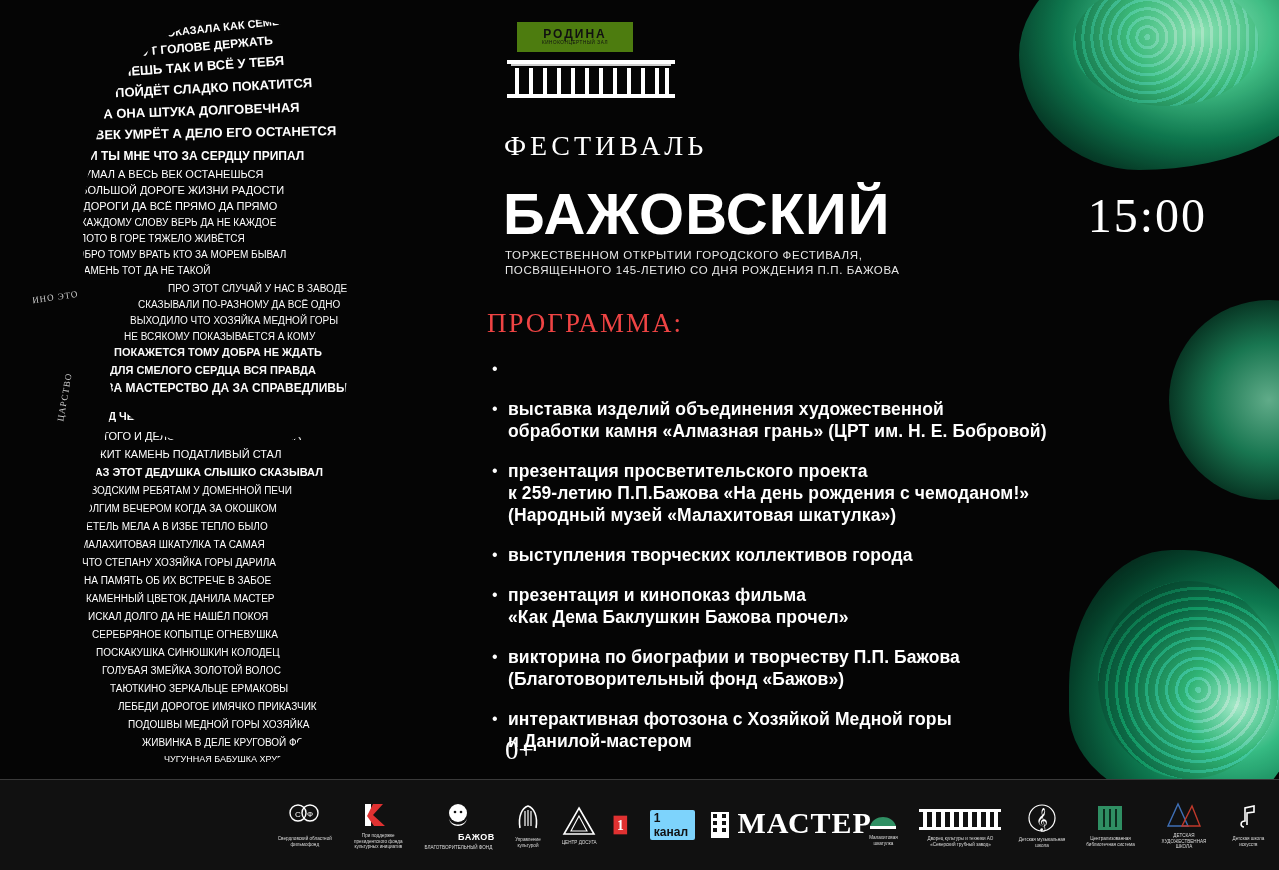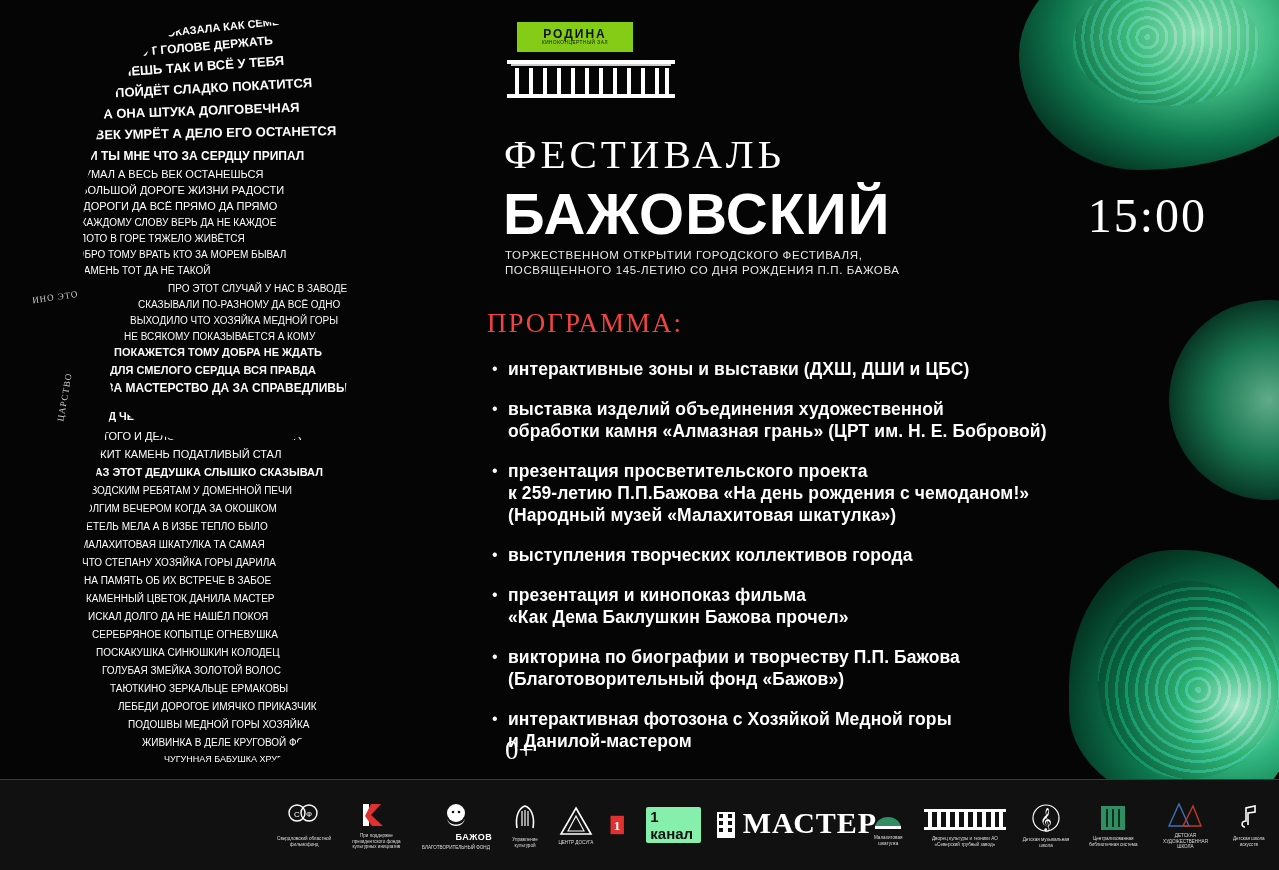--- a/index.html
+++ b/index.html
@@ -24,28 +24,28 @@
     background:radial-gradient(circle at 50% 50%, #7fe3b5 0%, #1f9c6a 40%, #063c27 75%, rgba(0,0,0,0) 100%);
     border-radius:50%;opacity:.75;}
 
   
   .portrait{position:absolute;left:18px;top:0;width:430px;height:800px;}
   .portrait svg{display:block;}
   .portrait-caption{position:absolute;font-family:"Liberation Serif",serif;color:#cfcfcf;font-size:9px;letter-spacing:1px;}
 
   
   .venue-logo{position:absolute;left:505px;top:22px;width:172px;height:78px;}
-  .venue-logo .plate{position:absolute;left:12px;top:0;width:116px;height:30px;background:#84cc16;color:#111;
+  .venue-logo .plate{position:absolute;left:12px;top:0;width:116px;height:30px;background:#4d7c0f;color:#111;
     display:flex;flex-direction:column;align-items:center;justify-content:center;}
   .venue-logo .plate .rodina{font-weight:bold;font-size:12px;letter-spacing:2px;color:#111;line-height:12px;}
   .venue-logo .plate .sub{font-size:4.6px;letter-spacing:.6px;color:#111;line-height:6px;}
   .venue-logo .building{position:absolute;left:0;top:30px;width:172px;height:48px;}
 
   
-  .festival-word{position:absolute;left:504px;top:130px;font-family:"Liberation Serif",serif;font-size:41px;
+  .festival-word{position:absolute;left:504px;top:130px;font-family:"Liberation Serif",serif;font-size:28px;
     letter-spacing:4px;color:#fff;}
   .bazhov-word{position:absolute;left:503px;top:180px;font-family:"Liberation Sans",sans-serif;font-weight:bold;
     font-size:58px;letter-spacing:1px;color:#fff;}
   .subtitle{position:absolute;left:505px;top:248px;width:470px;font-size:11.5px;line-height:15px;letter-spacing:.6px;color:#e8e8e8;}
 
   .date{position:absolute;right:70px;top:122px;font-family:"Liberation Serif",serif;font-size:50px;color:#fff;letter-spacing:1px;}
   .time{position:absolute;right:72px;top:188px;font-family:"Liberation Serif",serif;font-size:48px;color:#fff;letter-spacing:2px;text-align:right;}
 
   .program-title{position:absolute;left:487px;top:308px;font-family:"Liberation Serif",serif;font-size:27px;letter-spacing:2px;color:#ef4444;}
 
@@ -60,21 +60,21 @@
   
   .footer{position:absolute;left:0;bottom:0;width:1279px;height:90px;background:#111;border-top:1px solid #3a3a3a;}
   .footer-inner{position:absolute;left:275px;top:0;right:10px;height:90px;display:flex;align-items:center;gap:14px;}
   .sp{position:relative;height:62px;display:flex;flex-direction:column;align-items:center;justify-content:center;color:#fff;}
   .sp .cap{font-size:4.6px;line-height:5.6px;text-align:center;color:#ddd;max-width:74px;margin-top:3px;}
   .sp .mark{font-size:11px;font-weight:bold;letter-spacing:.5px;}
   .sp-box{display:flex;align-items:center;justify-content:center;}
   .mini-svg{display:block;}
   .master-word{font-family:"Liberation Serif",serif;font-size:30px;font-weight:bold;color:#fff;letter-spacing:1px;}
   .kanal{display:flex;align-items:center;gap:3px;}
-  .kanal .tag{background:#86efac;color:#111;font-size:15px;font-weight:bold;padding:1px 4px;border-radius:2px;margin-left:17px;}
+  .kanal .tag{background:#7dd3fc;color:#111;font-size:12px;font-weight:bold;padding:1px 4px;border-radius:2px;margin-left:17px;}
 </style>
 </head>
 <body>
 
 <div class="poster">
 
   <div class="malachite-tr"></div>
   <div class="malachite-r"></div>
   <div class="malachite-br"></div>
 
@@ -188,21 +188,20 @@
     <div>ПОСВЯЩЕННОГО 145-ЛЕТИЮ СО ДНЯ РОЖДЕНИЯ П.П. БАЖОВА</div>
   </div>
 
   <div class="time">15:00</div>
 
   <div class="program-title">ПРОГРАММА:</div>
 
   <div class="program-list">
     <div class="program-item">
       <span class="bullet">•</span>
-      <span class="item-text">интерактивные зоны и выставки (ДХШ, ДШИ и ЦБС)</span>
     </div>
     <div class="program-item">
       <span class="bullet">•</span>
       <span class="item-text">выставка изделий объединения художественной
 обработки камня «Алмазная грань» (ЦРТ им. Н. Е. Бобровой)</span>
     </div>
     <div class="program-item">
       <span class="bullet">•</span>
       <span class="item-text">презентация просветительского проекта
 к 259-летию П.П.Бажова «На день рождения с чемоданом!»

